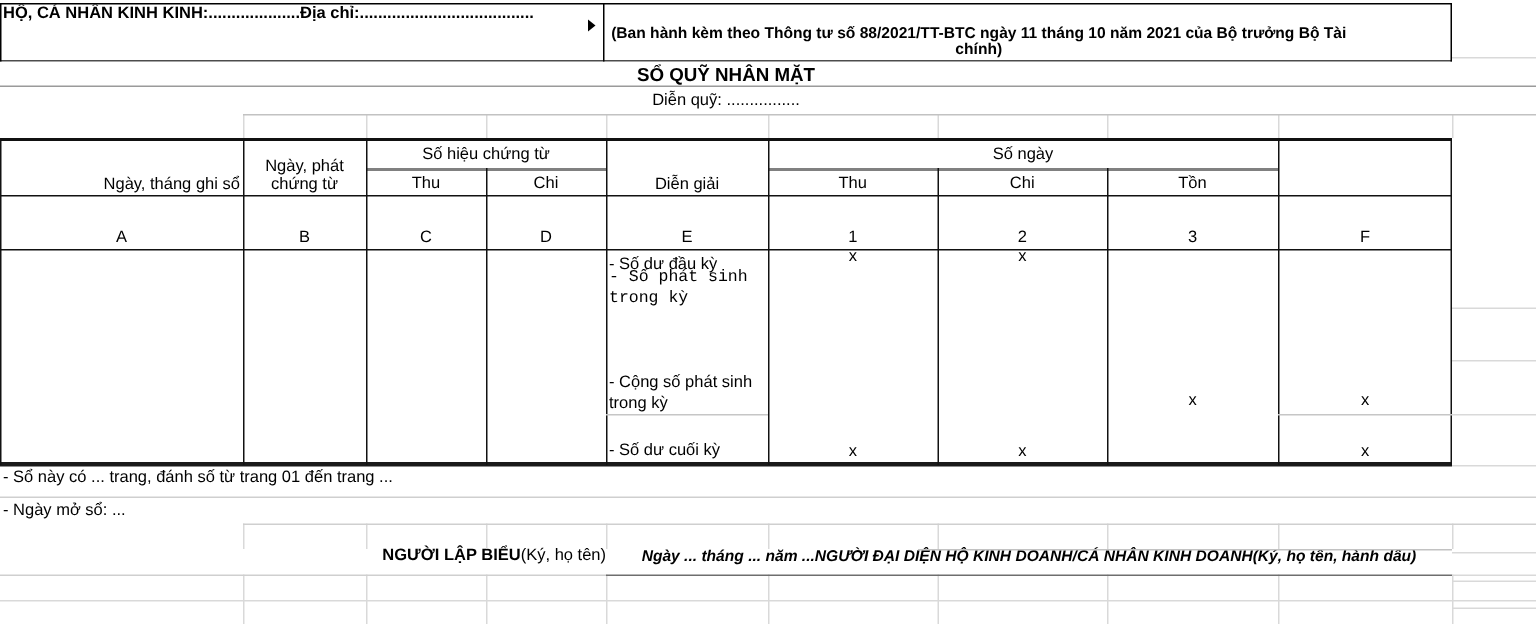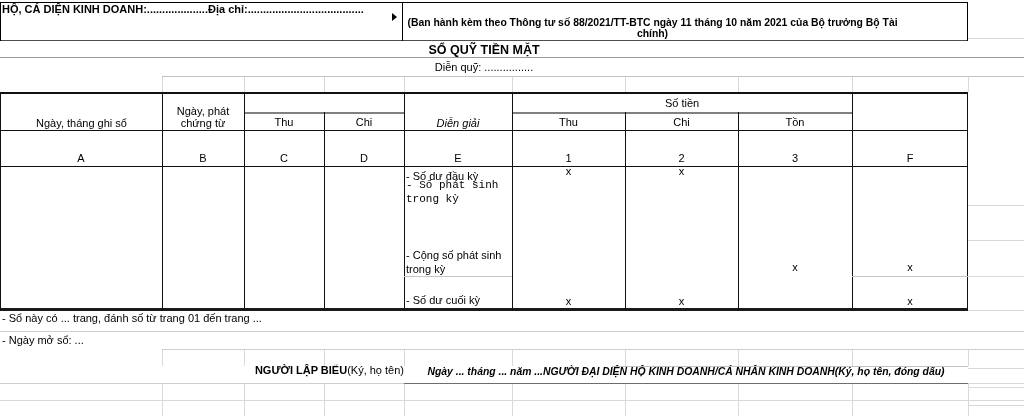--- a/index.html
+++ b/index.html
@@ -15,34 +15,35 @@
   .line{position:absolute;}
   .eRow{position:absolute;left:406px;width:104px;line-height:1.25;}
   .arrow{position:absolute;width:0;height:0;border-left:5px solid #000;
          border-top:4px solid transparent;border-bottom:4px solid transparent;}
 </style>
 </head>
 <body>
 
 <div id="sheet">
 
-  <div class="abs b nowrap" style="left:2px;top:3px;width:388px;height:15px;">HỘ, CÁ DIỆN KINH DOANH:....................Địa chỉ:......................................</div>
+  <div class="abs b nowrap" style="left:2px;top:3px;width:388px;height:15px;">HỘ, CÁ NHÂN KINH KINH:....................Địa chỉ:......................................</div>
   <div class="arrow" style="left:392px;top:13px;"></div>
 
   <div class="abs b ctr" style="left:404px;top:17px;width:497px;font-size:10.4px;">(Ban hành kèm theo Thông tư số 88/2021/TT-BTC ngày 11 tháng 10 năm 2021 của Bộ trưởng Bộ Tài chính)</div>
 
-  <div class="abs b ctr" style="left:0;top:43px;width:968px;font-size:12.5px;">SỔ QUỸ TIỀN MẶT</div>
+  <div class="abs b ctr" style="left:0;top:43px;width:968px;font-size:12.5px;">SỔ QUỸ NHÂN MẶT</div>
   <div class="abs ctr" style="left:0;top:61px;width:968px;">Diễn quỹ: ................</div>
 
-  <div class="abs flexend" style="left:1px;top:92px;width:161px;height:37px;">Ngày, tháng ghi sổ</div>
+  <div class="abs flexend" style="left:1px;top:92px;width:161px;height:37px;padding-left:33px;">Ngày, tháng ghi sổ</div>
   <div class="abs flexend ctr" style="left:163px;top:92px;width:80px;height:37px;">Ngày, phát chứng từ</div>
+  <div class="abs flexctr" style="left:244px;top:93px;width:160px;height:19px;">Số hiệu chứng từ</div>
   <div class="abs flexctr" style="left:244px;top:113px;width:80px;height:17px;">Thu</div>
   <div class="abs flexctr" style="left:324px;top:113px;width:80px;height:17px;">Chi</div>
-  <div class="abs flexend" style="left:404px;top:92px;width:108px;height:37px;font-style:italic;">Diễn giải</div>
-  <div class="abs flexctr" style="left:512px;top:93px;width:340px;height:19px;">Số tiền</div>
+  <div class="abs flexend" style="left:404px;top:92px;width:108px;height:37px;">Diễn giải</div>
+  <div class="abs flexctr" style="left:512px;top:93px;width:340px;height:19px;">Số ngày</div>
   <div class="abs flexctr" style="left:512px;top:113px;width:113px;height:17px;">Thu</div>
   <div class="abs flexctr" style="left:625px;top:113px;width:113px;height:17px;">Chi</div>
   <div class="abs flexctr" style="left:738px;top:113px;width:114px;height:17px;text-align:center;">Tồn</div>
 
   <div class="abs flexend" style="left:0;top:131px;width:162px;height:33px;">A</div>
   <div class="abs flexend" style="left:162px;top:131px;width:82px;height:33px;">B</div>
   <div class="abs flexend" style="left:244px;top:131px;width:80px;height:33px;">C</div>
   <div class="abs flexend" style="left:324px;top:131px;width:80px;height:33px;">D</div>
   <div class="abs flexend" style="left:404px;top:131px;width:108px;height:33px;">E</div>
   <div class="abs flexend" style="left:512px;top:131px;width:113px;height:33px;">1</div>
@@ -61,21 +62,21 @@
   <div class="abs ctr" style="left:852px;top:261px;width:116px;">x</div>
   <div class="abs ctr" style="left:512px;top:295px;width:113px;">x</div>
   <div class="abs ctr" style="left:625px;top:295px;width:113px;">x</div>
   <div class="abs ctr" style="left:852px;top:295px;width:116px;">x</div>
 
   <div class="abs" style="left:2px;top:312px;">- Sổ này có ... trang, đánh số từ trang 01 đến trang ...</div>
   <div class="abs" style="left:2px;top:334px;">- Ngày mở sổ: ...</div>
   <div class="abs ctr" style="left:0;top:364px;width:404px;text-align:right;">
     <span class="b">NGƯỜI LẬP BIỂU</span><span>(Ký, họ tên)</span>
   </div>
-  <div class="abs bi ctr" style="left:404px;top:366px;width:564px;font-size:10.4px;">Ngày ... tháng ... năm ...NGƯỜI ĐẠI DIỆN HỘ KINH DOANH/CÁ NHÂN KINH DOANH(Ký, họ tên, đóng dấu)</div>
+  <div class="abs bi ctr" style="left:404px;top:366px;width:564px;font-size:10.4px;">Ngày ... tháng ... năm ...NGƯỜI ĐẠI DIỆN HỘ KINH DOANH/CÁ NHÂN KINH DOANH(Ký, họ tên, hành dấu)</div>
 
   <div class="line" style="left:0;top:2px;width:968px;height:1px;background:#000;"></div>
   <div class="line" style="left:0;top:40px;width:968px;height:1px;background:#4d4d4d;"></div>
   <div class="line" style="left:0;top:2px;width:1px;height:39px;background:#000;"></div>
   <div class="line" style="left:402px;top:2px;width:1px;height:39px;background:#000;"></div>
   <div class="line" style="left:967px;top:2px;width:1px;height:39px;background:#000;"></div>
 
   <div class="line" style="left:0;top:92px;width:968px;height:2px;background:#111;"></div>
   <div class="line" style="left:0;top:130px;width:968px;height:1px;background:#111;"></div>
   <div class="line" style="left:0;top:166px;width:968px;height:1px;background:#111;"></div>

